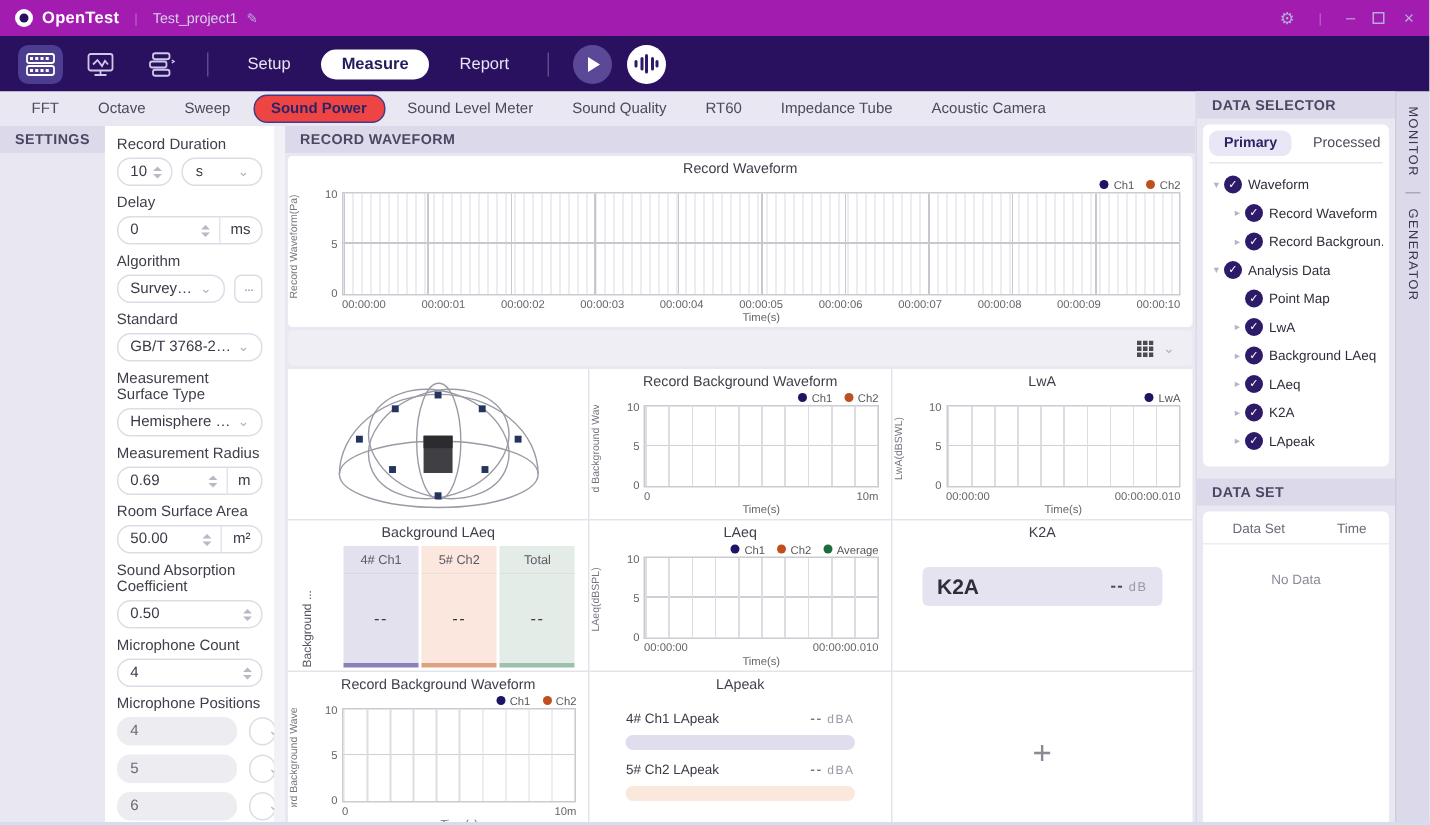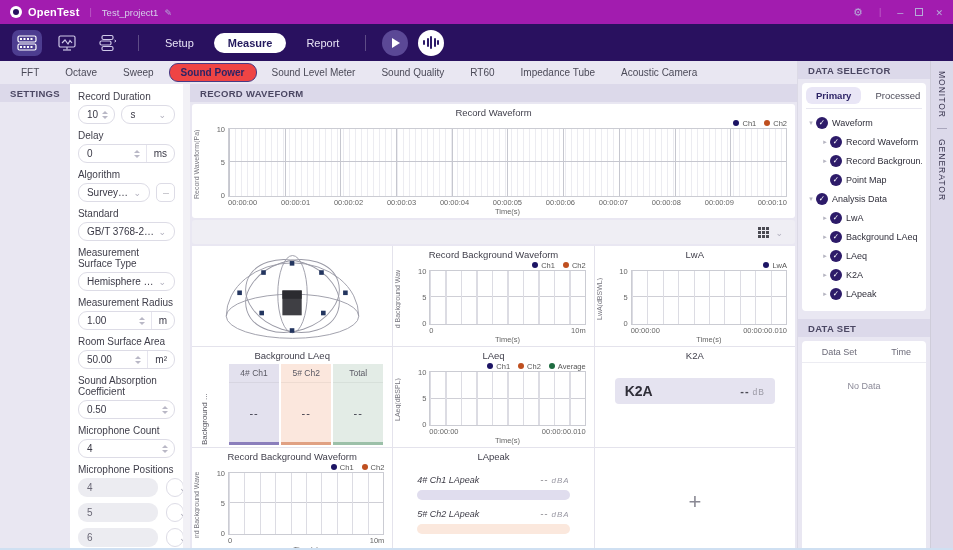--- a/index.html
+++ b/index.html
@@ -120,21 +120,21 @@
   .c-orange .bl-head,.c-orange .bl-cell { background:#fbe7dd; } .c-orange .bl-bar { background:#e0a183; }
   .c-green  .bl-head,.c-green  .bl-cell { background:#e3ece6; } .c-green  .bl-bar { background:#9cc0a9; }
 
   
   .k2a-bar { margin:17px 12px 0; background:#e5e3f0; border-radius:4px; padding:5px 10px; display:flex; align-items:center; justify-content:space-between; }
   .k2a-name { font-size:14px; font-weight:700; color:#2f2e38; }
   .k2a-val { font-size:11px; font-weight:700; color:#4c4b55; letter-spacing:1px; }
   .k2a-unit { font-size:8.5px; color:#9a99a4; margin-left:3px; font-weight:400; }
 
   
-  .lap-rows { padding:4px 16px 0;font-style:italic; }
+  .lap-rows { padding:4px 16px 0; }
   .lap-row { margin-top:8px; }
   .lap-line { display:flex; justify-content:space-between; align-items:baseline; font-size:9px; color:#3c3b46; }
   .lap-val { color:#4c4b55; letter-spacing:1px; font-size:9.5px; }
   .lap-unit { color:#9a99a4; font-size:8px; margin-left:3px; }
   .lap-bar { height:10px; border-radius:5px; margin-top:5px; }
   .lap-bar.b1 { background:#e0ddee; } .lap-bar.b2 { background:#fbe8dd; }
 
   
   .plus-cell { display:flex; align-items:center; justify-content:center; height:100%; }
   .plus-icon::after { content:"+"; font-size:22px; font-weight:300; color:#8a8994; }
@@ -308,21 +308,21 @@
               <div class="flabel">Measurement Surface Type</div>
               <div class="select">
                 <span class="sel-text">Hemisphere (Single Reflecting Plane)</span>
                 <span class="chev"></span>
               </div>
             </div>
 
             <div class="fgroup">
               <div class="flabel">Measurement Radius</div>
               <div class="input-group">
-                <span class="ig-value">1.00</span>
+                <span class="ig-value">0.69</span>
                 <span class="stepper">
                     <i class="st-up"></i>
                     <i class="st-down"></i>
                   </span>
                 <span class="ig-unit">m</span>
               </div>
             </div>
 
             <div class="fgroup">
               <div class="flabel">Room Surface Area</div>
@@ -691,29 +691,29 @@
           <div class="tree-row lvl1">
             <span class="tree-arrow">▸</span>
             <span class="tree-check"></span>
             <span class="tree-label">Record Waveform</span>
           </div>
           <div class="tree-row lvl1">
             <span class="tree-arrow">▸</span>
             <span class="tree-check"></span>
             <span class="tree-label">Record Backgroun...</span>
           </div>
+          <div class="tree-row lvl0">
+            <span class="tree-arrow">▾</span>
+            <span class="tree-check"></span>
+            <span class="tree-label">Analysis Data</span>
+          </div>
           <div class="tree-row lvl1">
             <span class="tree-arrow"></span>
             <span class="tree-check"></span>
             <span class="tree-label">Point Map</span>
-          </div>
-          <div class="tree-row lvl0">
-            <span class="tree-arrow">▾</span>
-            <span class="tree-check"></span>
-            <span class="tree-label">Analysis Data</span>
           </div>
           <div class="tree-row lvl1">
             <span class="tree-arrow">▸</span>
             <span class="tree-check"></span>
             <span class="tree-label">LwA</span>
           </div>
           <div class="tree-row lvl1">
             <span class="tree-arrow">▸</span>
             <span class="tree-check"></span>
             <span class="tree-label">Background LAeq</span>

